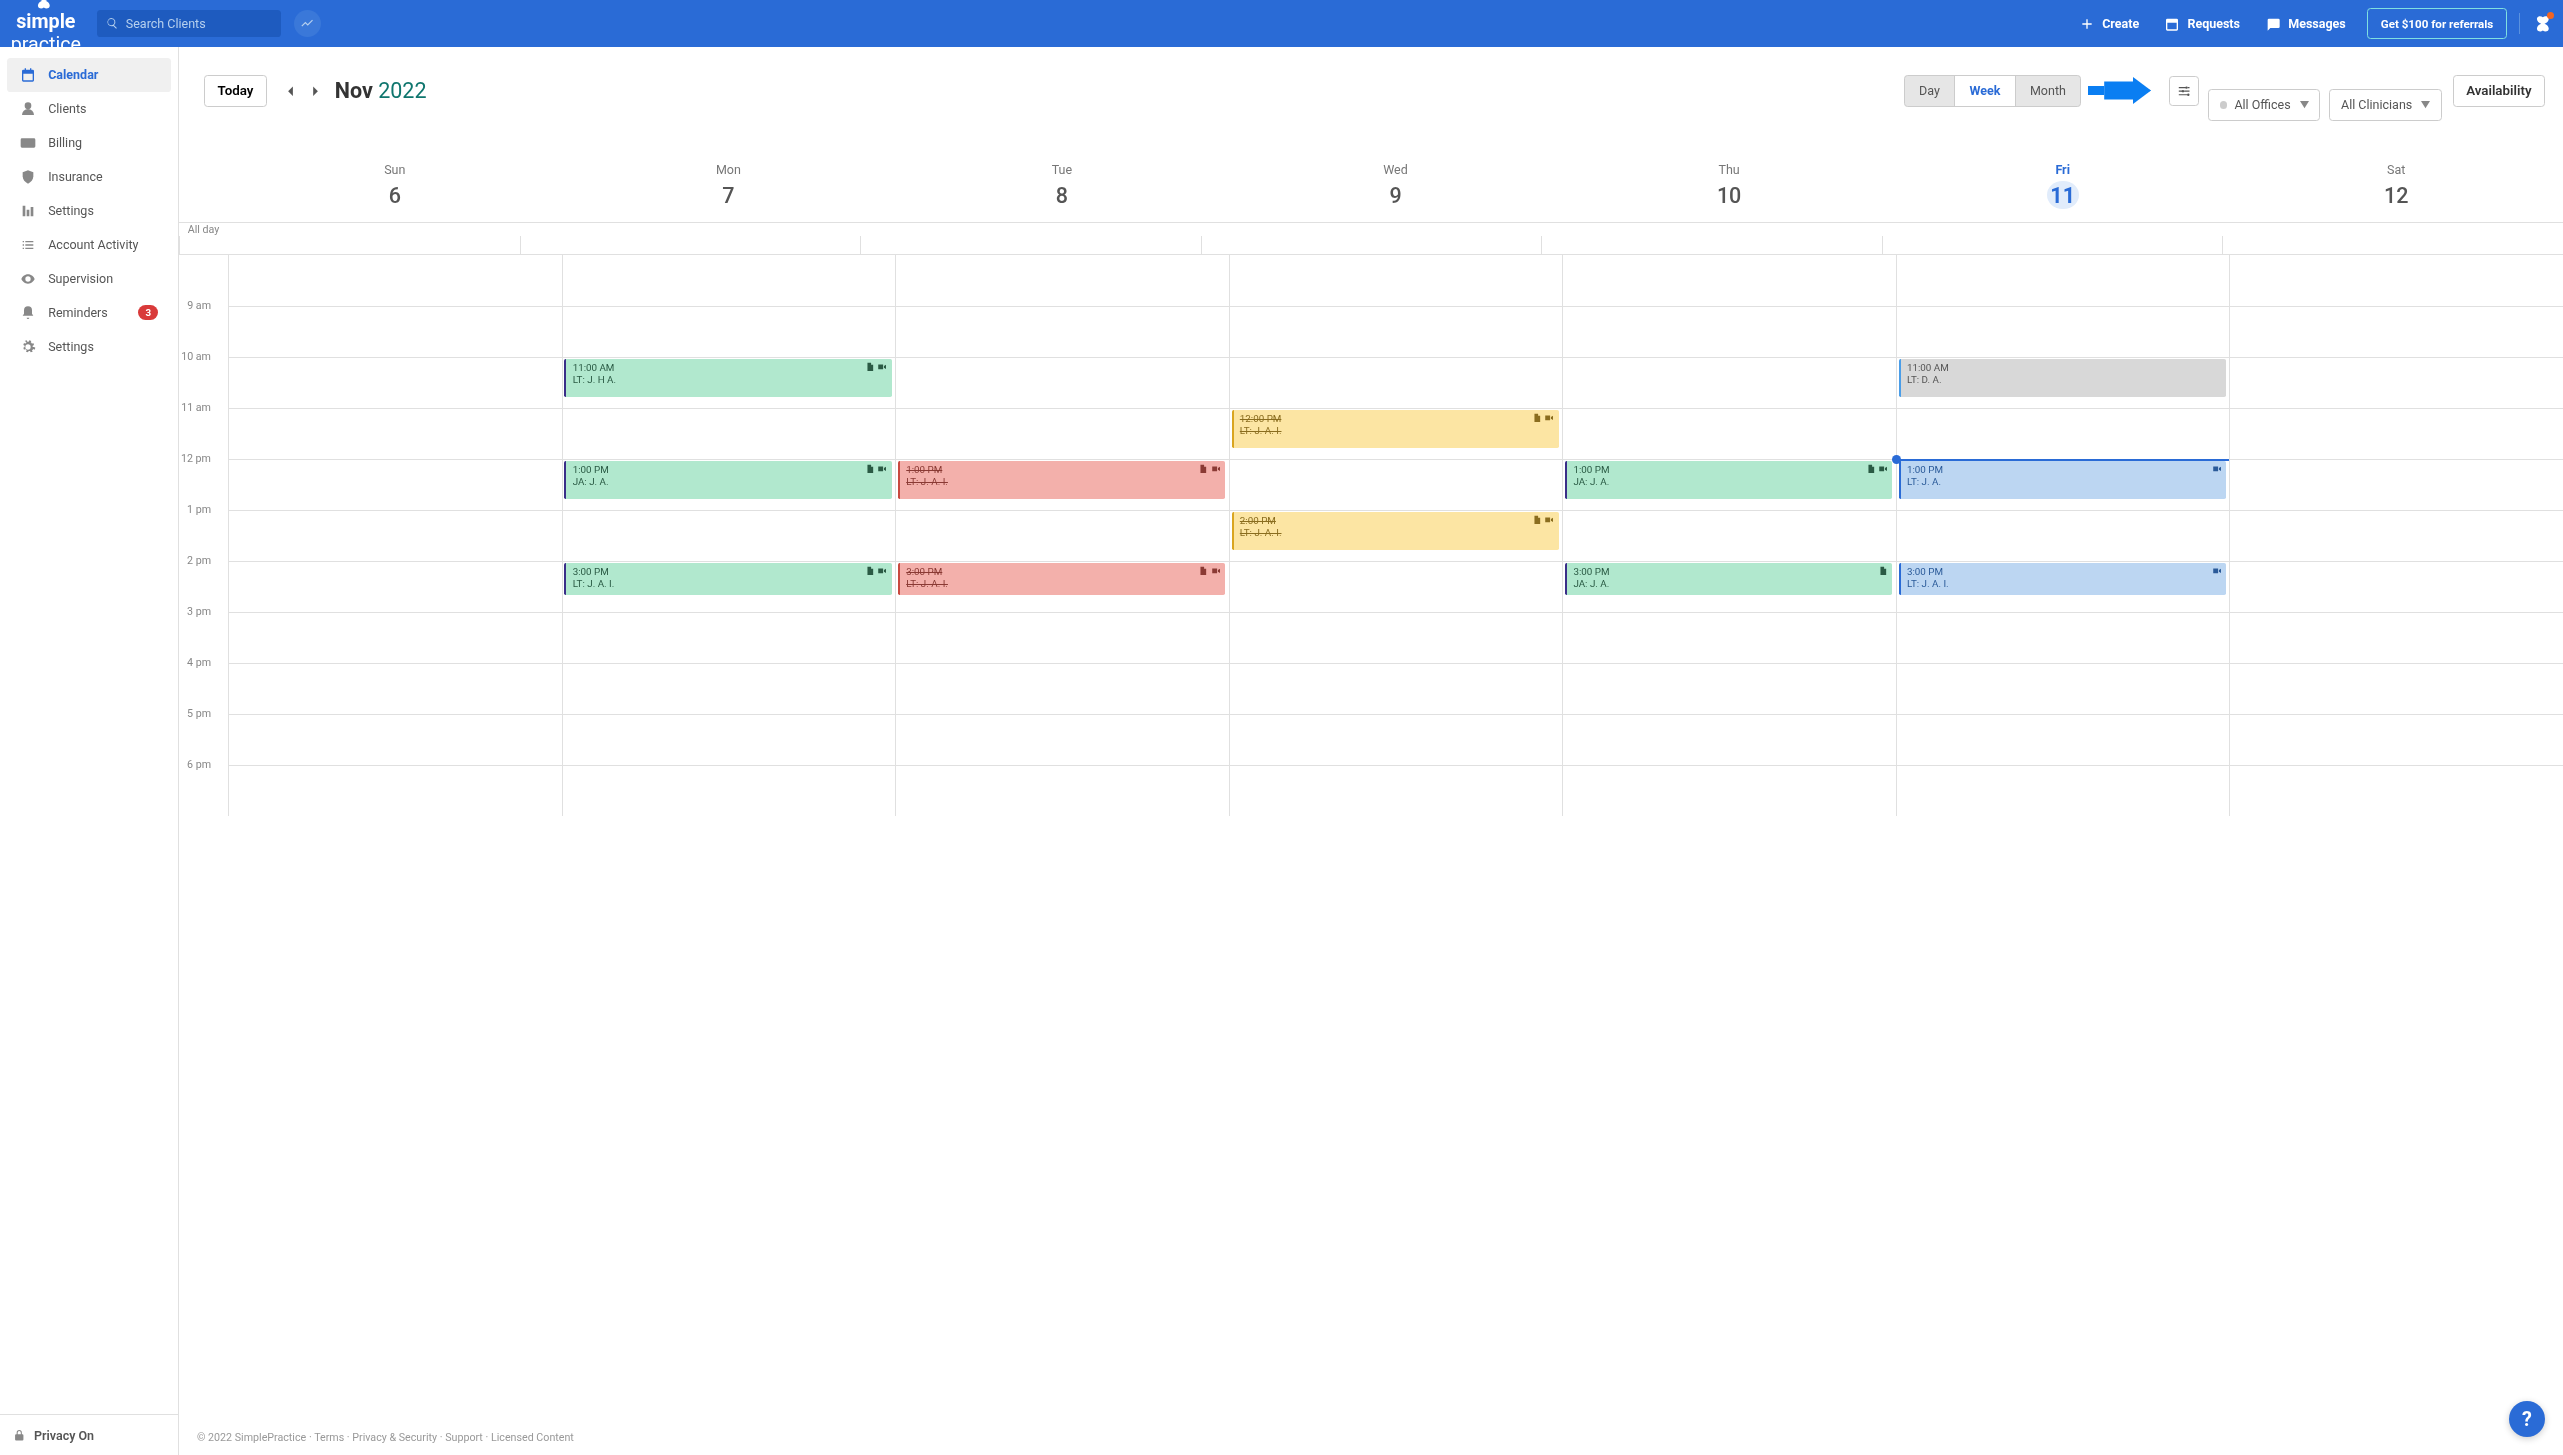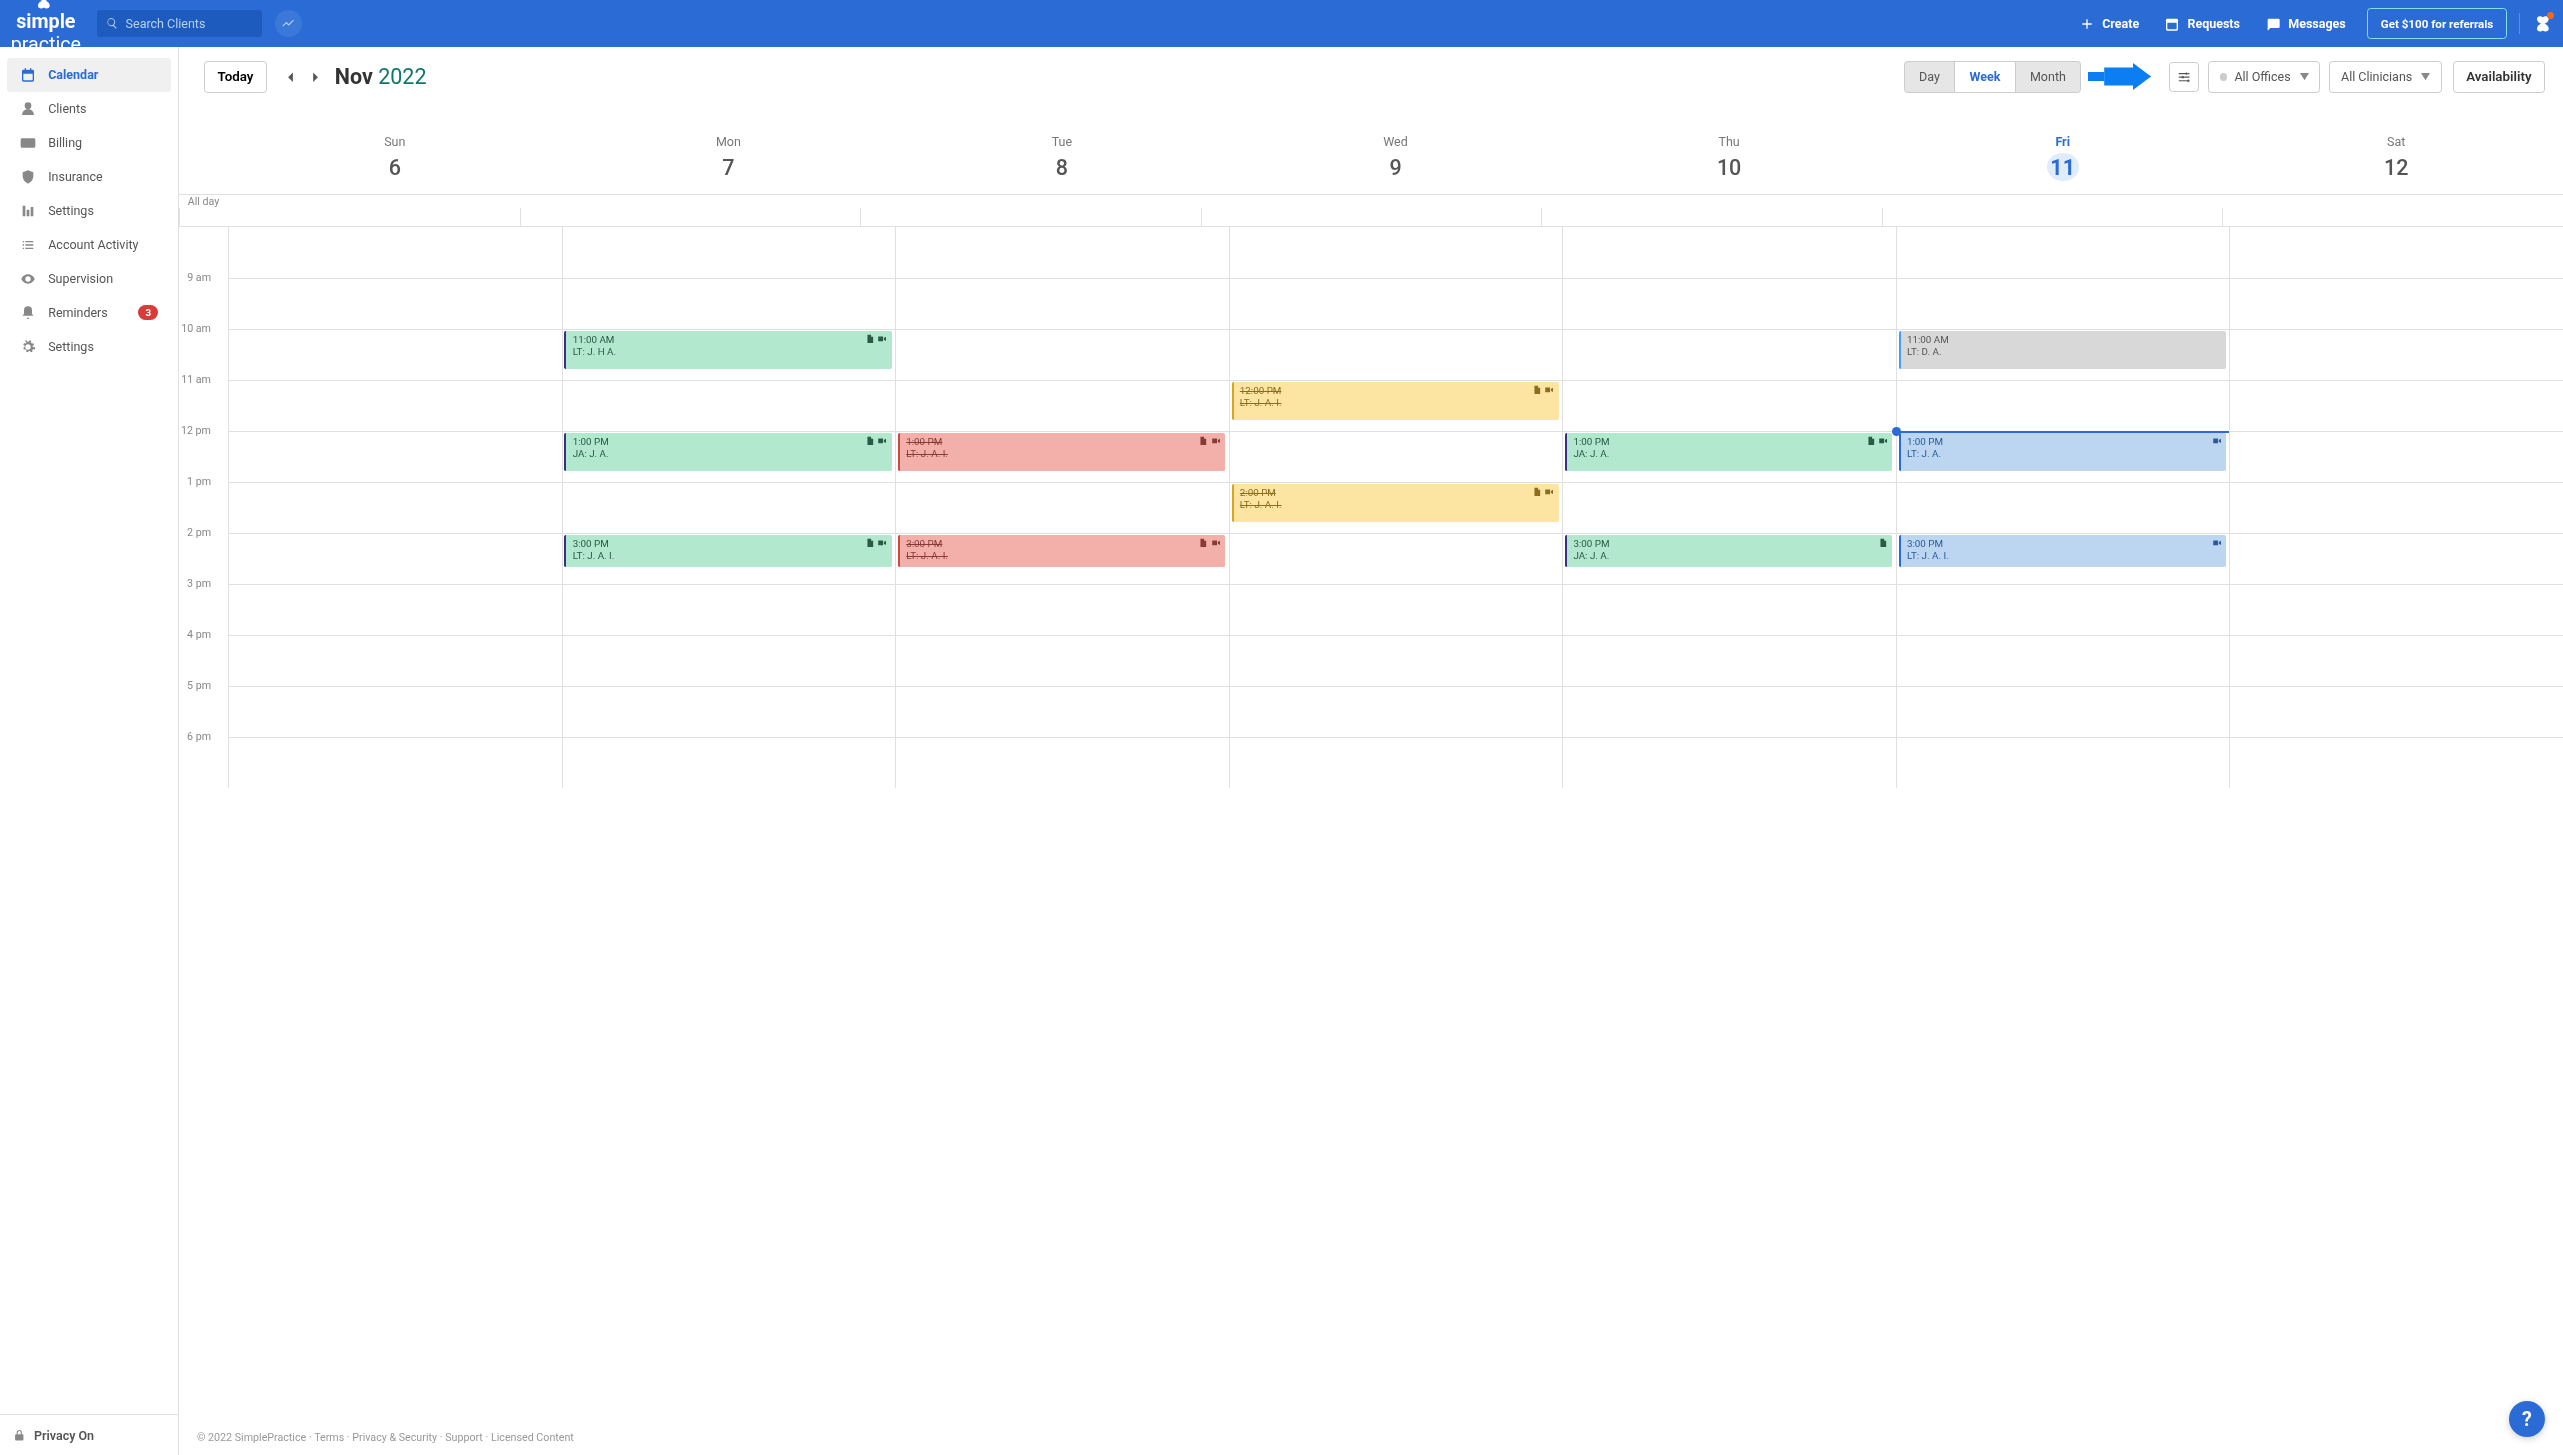--- a/index.html
+++ b/index.html
@@ -1,21 +1,21 @@
 <!DOCTYPE html>
 <html style="font-size:14.3px"><head>
 <meta charset="utf-8">
 <style>
 * { margin: 0; padding: 0; box-sizing: border-box; font-family: -apple-system, BlinkMacSystemFont, "Segoe UI", Roboto, Helvetica, Arial, sans-serif; }
 body { background: #fff; color: #333; font-size: 12.5px; }
 .topbar { background: #2a6bd6; height: 47px; display: flex; align-items: center; padding: 0 10.7px; color: #fff; }
 .logo { display: flex; align-items: center; font-size: 19.7px; font-weight: 400; margin-right: 16px; flex-direction: column; }
 .logo .butterfly { width: 19.7px; height: 19.7px; margin-right: 3.6px; }
 .logo .bold { font-weight: 700; }
-.search-wrap { background: #1e5bbf; border-radius: 3.6px; display: flex; align-items: center; padding: 6.3px 9px; width: 165px; }
+.search-wrap { background: #1e5bbf; border-radius: 3.6px; display: flex; align-items: center; padding: 6.3px 9px; width: 184px; }
 .search-wrap svg { width: 14.3px; height: 14.3px; fill: #b6d0ee; margin-right: 7.2px; }
 .search-wrap input { background: transparent; border: none; color: #fff; font-size: 12.5px; outline: none; width: 100%; }
 .search-wrap input::placeholder { color: #b6d0ee; }
 .chart-btn { width: 27px; height: 27px; border-radius: 50%; background: #3a78d9; margin-left: 12.5px; display: flex; align-items: center; justify-content: center; }
 .chart-btn svg { width: 14.3px; height: 14.3px; stroke: #b6d0ee; fill: none; stroke-width: 2; }
 .topbar-spacer { flex: 1; }
 .top-action { display: flex; align-items: center; font-weight: 700; color: #fff; margin-left: 25px; cursor: pointer; }
 .top-action svg { width: 16px; height: 16px; fill: #fff; margin-right: 7.2px; }
 .referral-btn { border: 1.8px solid #7fe0e0; border-radius: 3.6px; padding: 7.2px 12.5px; font-size: 11.6px; font-weight: 700; color: #fff; margin-left: 21.5px; cursor: pointer; }
 .divider-v { width: 0.9px; height: 21.5px; background: #5a92df; margin-left: 12.5px; }
@@ -41,21 +41,21 @@
 .month-label { font-size: 21.5px; margin-left: 7.2px; }
 .month-label .month { font-weight: 700; }
 .month-label .year { color: #0f766e; }
 .toolbar-spacer { flex: 1; }
 .view-toggle { display: flex; border: 0.9px solid #ccc; border-radius: 3.6px; overflow: hidden; background: #e6e6e6; }
 .view-toggle button { border: none; padding: 7.2px 14.3px; font-size: 12.5px; background: transparent; cursor: pointer; color: #555; }
 .view-toggle button.active { background: #fff; color: #2a6bd6; font-weight: 700; border-left: 0.9px solid #ccc; border-right: 0.9px solid #ccc; }
 .annotation-arrow { width: 63px; height: 27px; margin-left: 7.2px; }
 .icon-btn { border: 0.9px solid #ccc; border-radius: 3.6px; width: 30px; height: 30px; display: flex; align-items: center; justify-content: center; margin-left: 18px; cursor: pointer; background: #fff; }
 .icon-btn svg { width: 14.3px; height: 14.3px; fill: #555; }
-.dropdown-btn { border: 0.9px solid #ccc; border-radius: 3.6px; padding: 7.2px 10.7px; margin-left: 9px; display: flex; align-items: center; background: #fff; cursor: pointer; color: #555; }
+.dropdown-btn { border: 0.9px solid #ccc; border-radius: 3.6px; padding: 7.2px 10.7px; margin-left: 9px; display: flex; align-items: center; background: #fff; cursor: pointer; color: #555; margin-top: 28px; }
 .dropdown-btn .status-dot { width: 7.2px; height: 7.2px; background: #ccc; border-radius: 50%; margin-right: 7.2px; }
 .dropdown-btn svg { width: 9px; height: 7.2px; fill: #888; margin-left: 9px; }
 .avail-btn { border: 0.9px solid #ccc; border-radius: 3.6px; padding: 7.2px 12.5px; margin-left: 10.7px; font-weight: 600; background: #fff; cursor: pointer; color: #333; }
 
 .day-headers { display: flex; border-bottom: 0.9px solid #e0e0e0; margin-top: 20px; }
 .time-gutter-head { width: 49px; }
 .day-head { flex: 1; text-align: center; padding: 7.2px 0 12.5px; }
 .day-head .dow { color: #777; font-size: 12.5px; }
 .day-head .dnum { font-size: 21.5px; font-weight: 500; color: #555; margin-top: 3.6px; display: inline-block; min-width:29px; padding:1.8px 3.6px; }
 .day-head.today .dow { color: #2a6bd6; font-weight:700; }

